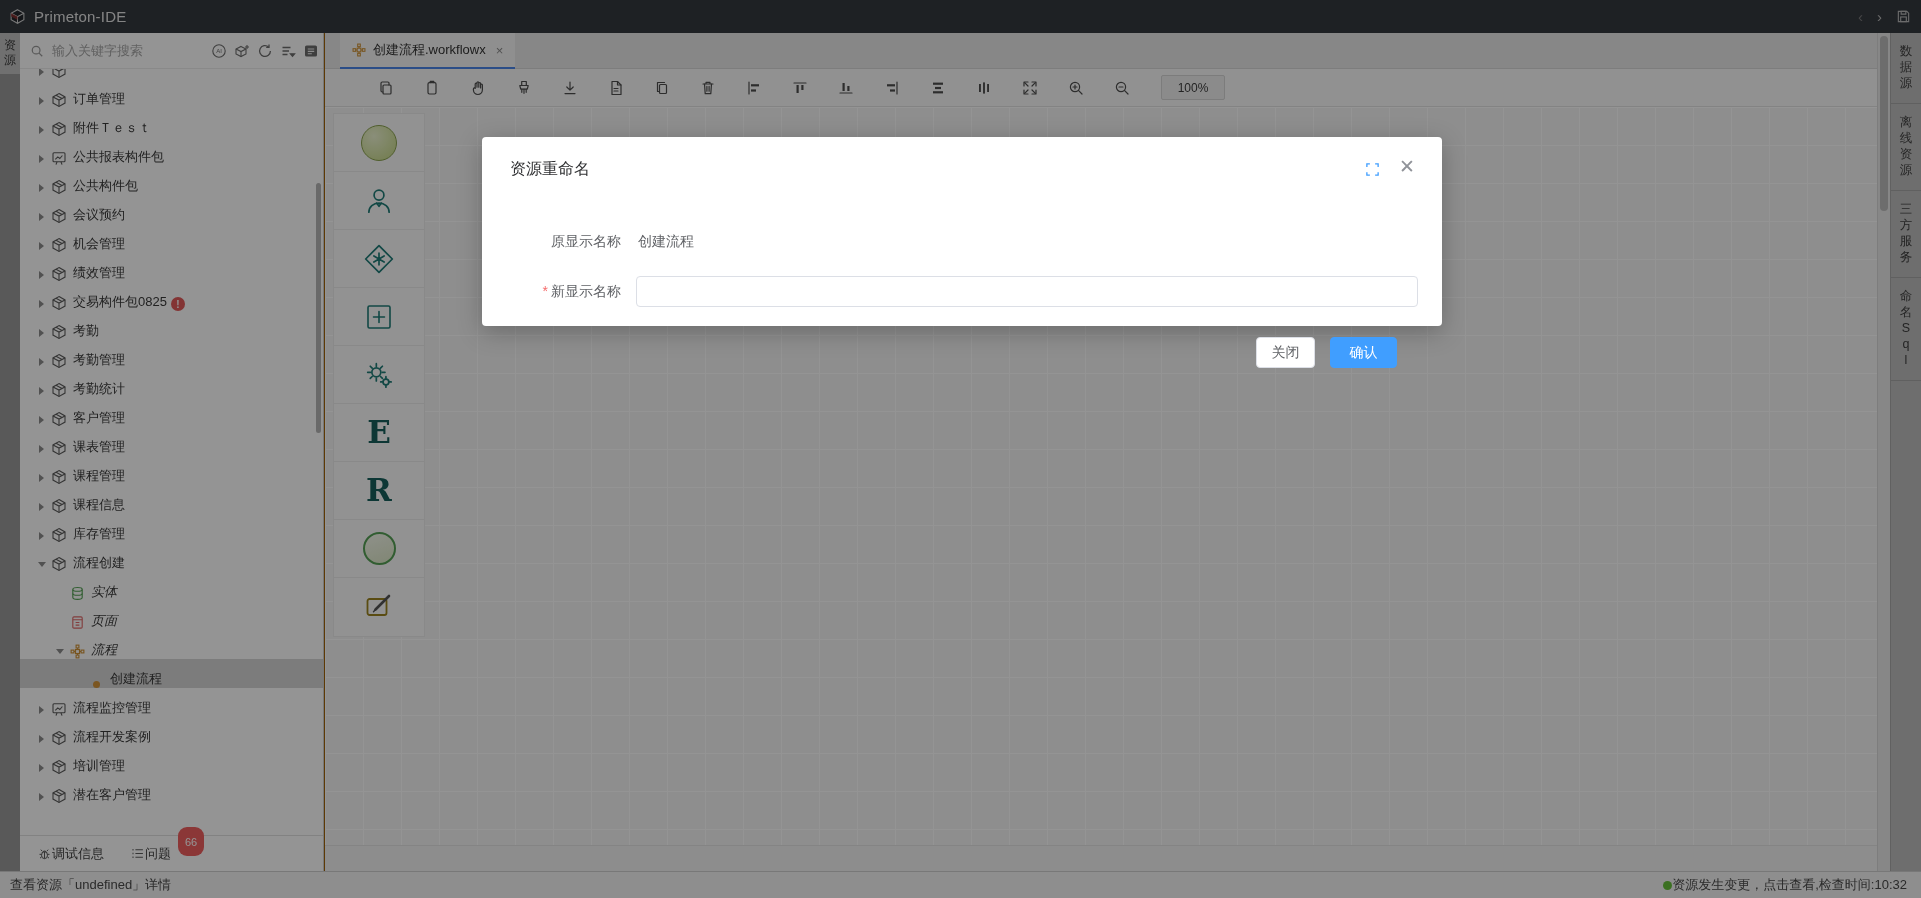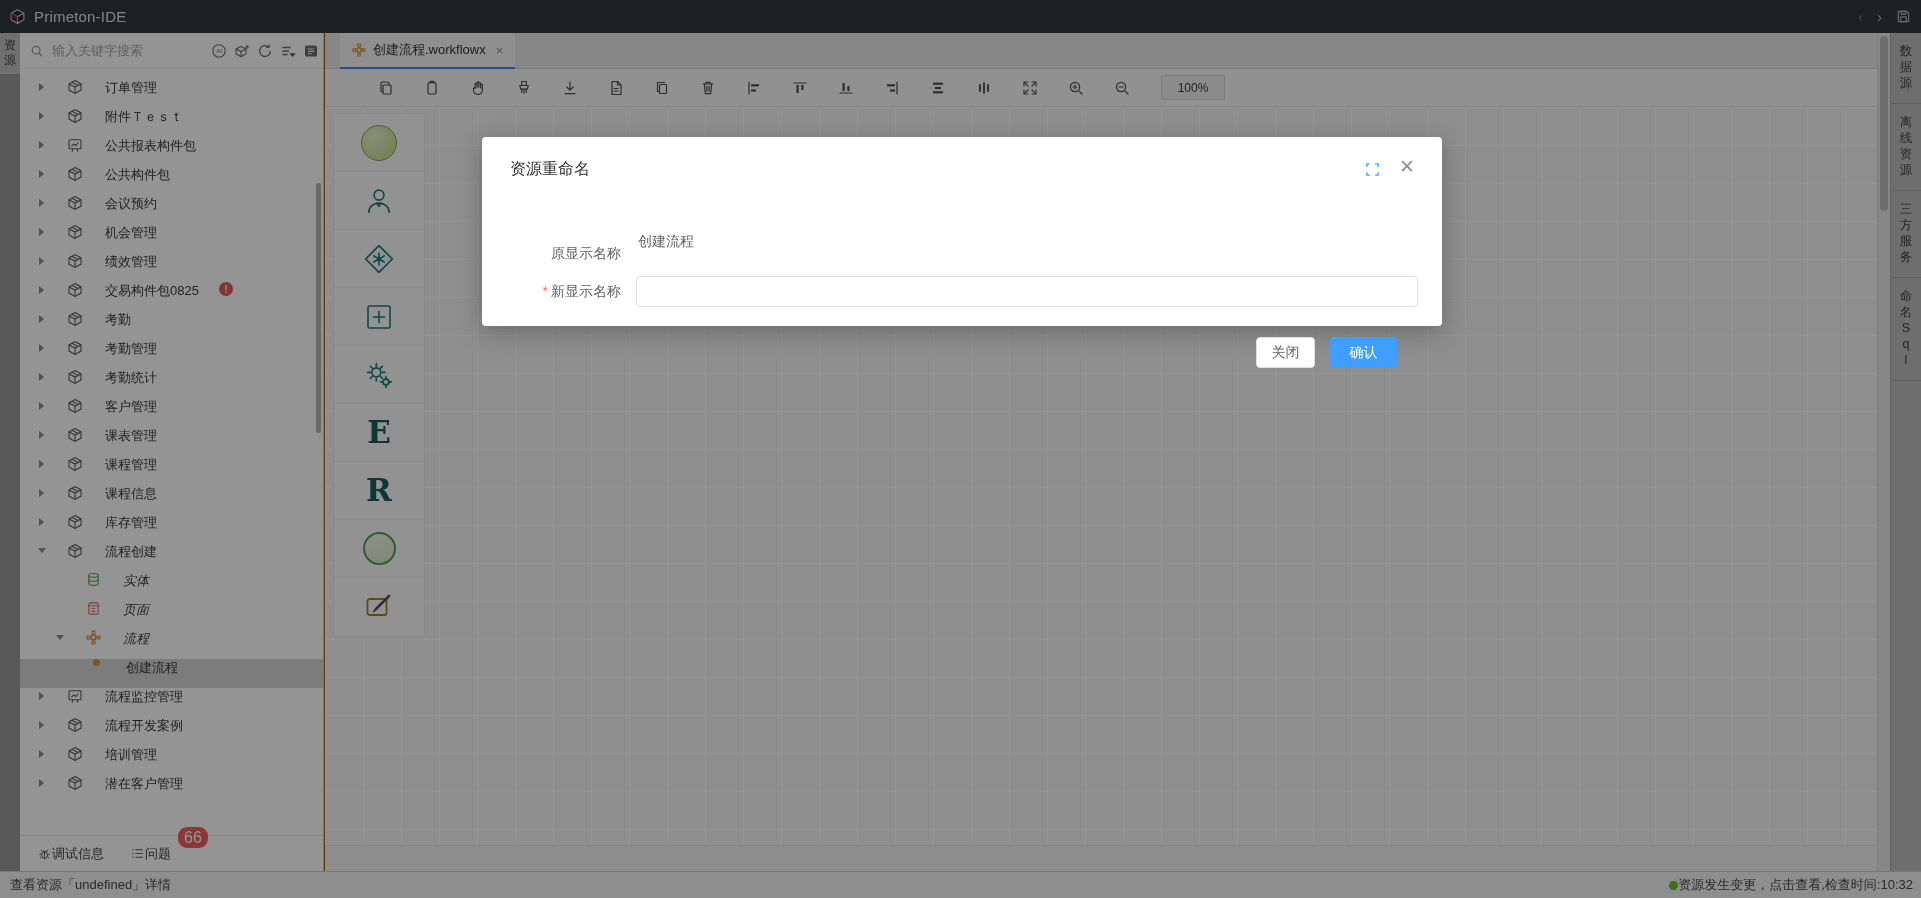--- a/index.html
+++ b/index.html
@@ -32,40 +32,40 @@
   .searchrow { position:absolute; left:0; top:0; width:100%; height:36px;
     display:flex; align-items:center; border-bottom:1px solid #ededed; }
   .searchrow .mag { margin:0 6px 0 10px; color:#9a9a9a; display:flex; }
   .searchrow input { border:none; outline:none; background:transparent; font-size:13px;
     color:#444; width:150px; font-family:inherit; }
   .searchrow input::placeholder { color:#a6a6a6; }
   .search-icons { position:absolute; right:4px; top:0; height:36px; display:flex; align-items:center; gap:7px; }
   .sic { color:#6d6d6d; display:flex; align-items:center; cursor:pointer; }
 
   .treeview { position:absolute; left:0; top:36px; width:100%; height:766px; overflow:hidden; }
-  .tree-row { height:29px; display:flex; align-items:flex-start; cursor:pointer; position:relative;gap:16px; }
+  .tree-row { height:29px; display:flex; align-items:flex-end; cursor:pointer; position:relative; }
   .tree-row.selected { background:#d6d6d6; }
   .tree-row.clipped { margin-top:-19px; }
   .lvl0 { padding-left:14px; } .lvl1 { padding-left:32px;font-style:italic; } .lvl2 { padding-left:66px; }
   .arr { width:15px; height:15px; display:inline-flex; align-items:center; justify-content:center; flex:none; }
   .arr.right::before { content:''; border-left:5px solid #8c8c8c; border-top:4px solid transparent; border-bottom:4px solid transparent; }
   .arr.down::before  { content:''; border-top:5px solid #8c8c8c; border-left:4px solid transparent; border-right:4px solid transparent; }
   .ticon { width:20px; display:inline-flex; justify-content:center; align-items:center; flex:none; margin-right:4px; color:#5c5c5c; }
   .tlabel { color:#3a3a3a; white-space:nowrap; }
   .dot6 { width:7px; height:7px; border-radius:50%; background:#d4943a; display:inline-block; }
   .alertb { margin-left:4px; width:14px; height:14px; border-radius:50%; background:#e25a5a; color:#fff;
     font-size:10px; font-weight:bold; display:inline-flex; align-items:center; justify-content:center; }
   .side-scroll { position:absolute; right:2px; top:150px; width:5px; height:250px; background:#b5b5b5; border-radius:3px; }
 
   .debugbar { position:absolute; left:0; top:802px; width:100%; height:36px; background:#fff;
     border-top:1px solid #e0e0e0; display:flex; align-items:center; gap:26px; padding-left:17px; }
   .dbg-item { display:flex; align-items:center; color:#3f3f3f; cursor:pointer; }
   .dbg-item .ic { color:#5c5c5c; display:flex; }
-  .badge66 { position:absolute; left:158px; top:794px; min-width:26px; height:21px; padding:0 6px;
-    background:#f05f5f; color:#fff; border-radius:9px; font-size:16px; display:flex; align-items:center;
+  .badge66 { position:absolute; left:158px; top:794px; min-width:26px; height:29px; padding:0 6px;
+    background:#f05f5f; color:#fff; border-radius:9px; font-size:11px; display:flex; align-items:center;
     justify-content:center; z-index:3; }
 
   
   .editor { position:absolute; left:325px; top:33px; width:1552px; height:838px; background:#f1f1f1; }
   .tabbar { position:absolute; left:0; top:0; width:100%; height:36px; background:#e9e9e9; border-bottom:1px solid #d8d8d8; }
   .etab { position:absolute; left:15px; top:0; height:36px; padding:0 12px; background:#f7f7f7;
     border-bottom:2px solid #4a86e8; display:flex; align-items:center; gap:7px; cursor:pointer;justify-content:center; }
   .etab .lbl { color:#333; }
   .etab .close { color:#8a8a8a; font-size:13px; margin-left:3px; cursor:pointer; }
   .toolbar { position:absolute; left:0; top:36px; width:100%; height:38px; background:#fafafa;
@@ -92,21 +92,21 @@
   .vscroll-col { position:absolute; left:1877px; top:33px; width:13px; height:838px; background:#e9e9e9; border-left:1px solid #d8d8d8; }
   .vscroll-thumb { position:absolute; left:2px; top:3px; width:8px; height:175px; background:#bcbcbc; border-radius:4px; }
   .right-strip { position:absolute; left:1890px; top:33px; width:31px; height:838px; background:#bdbdbd; border-left:1px solid #a8a8a8; }
   .rtab { padding:10px 0 12px; border-bottom:1px solid #a6a6a6; color:#3f3f3f; cursor:pointer; }
   .rtab .vchar { font-size:12.5px; line-height:16px; }
 
   
   .statusbar { position:absolute; left:0; top:871px; width:1921px; height:27px; background:#f4f4f4;
     border-top:1px solid #cfcfcf; display:flex; align-items:center; color:#4a4a4a; }
   .statusbar .sleft { margin-left:10px; }
-  .statusbar .sright { position:absolute; right:8px; display:flex; align-items:center; }
+  .statusbar .sright { position:absolute; right:14px; display:flex; align-items:center; }
   .greendot { width:9px; height:9px; border-radius:50%; background:#67c23a; display:inline-block; }
 
   
   .mask { position:absolute; left:0; top:0; width:1921px; height:898px; background:rgba(0,0,0,.42); z-index:40; }
   .modal { position:absolute; left:482px; top:137px; width:960px; height:189px; background:#fff;
     border-radius:4px; box-shadow:0 6px 24px rgba(0,0,0,.25); z-index:50; }
   .modal .mtitle { position:absolute; left:28px; top:22px; font-size:16px; color:#303133; }
   .modal .mfull { position:absolute; right:62px; top:25px; color:#409eff; cursor:pointer; display:flex; }
   .modal .mclose { position:absolute; right:27px; top:20px; color:#909399; font-size:19px; cursor:pointer; line-height:1; }
   .modal .lab { position:absolute; left:0; width:139px; text-align:right; font-size:14px; color:#606266; }
@@ -732,21 +732,21 @@
 
   <div class="modal">
     <div class="mtitle">资源重命名</div>
     <span class="mfull">
       <svg width="15" height="15" viewBox="0 0 16 16" fill="none" stroke="currentColor" stroke-width="1.4">
           <path d="M2 5.2V2h3.2M10.8 2H14v3.2M14 10.8V14h-3.2M5.2 14H2v-3.2"></path>
         </svg>
     </span>
     <span class="mclose">✕</span>
 
-    <div class="lab" style="top:108px;">原显示名称</div>
+    <div class="lab" style="top:96px;">原显示名称</div>
     <div class="val" style="top:96px;">创建流程</div>
 
     <div class="lab" style="top:146px;"><span class="star">*</span><span>新显示名称</span></div>
     <input class="newname" value="" style="">
 
     <div class="mbtn close">关闭</div>
     <div class="mbtn confirm">确认</div>
   </div>
 
 </div>

